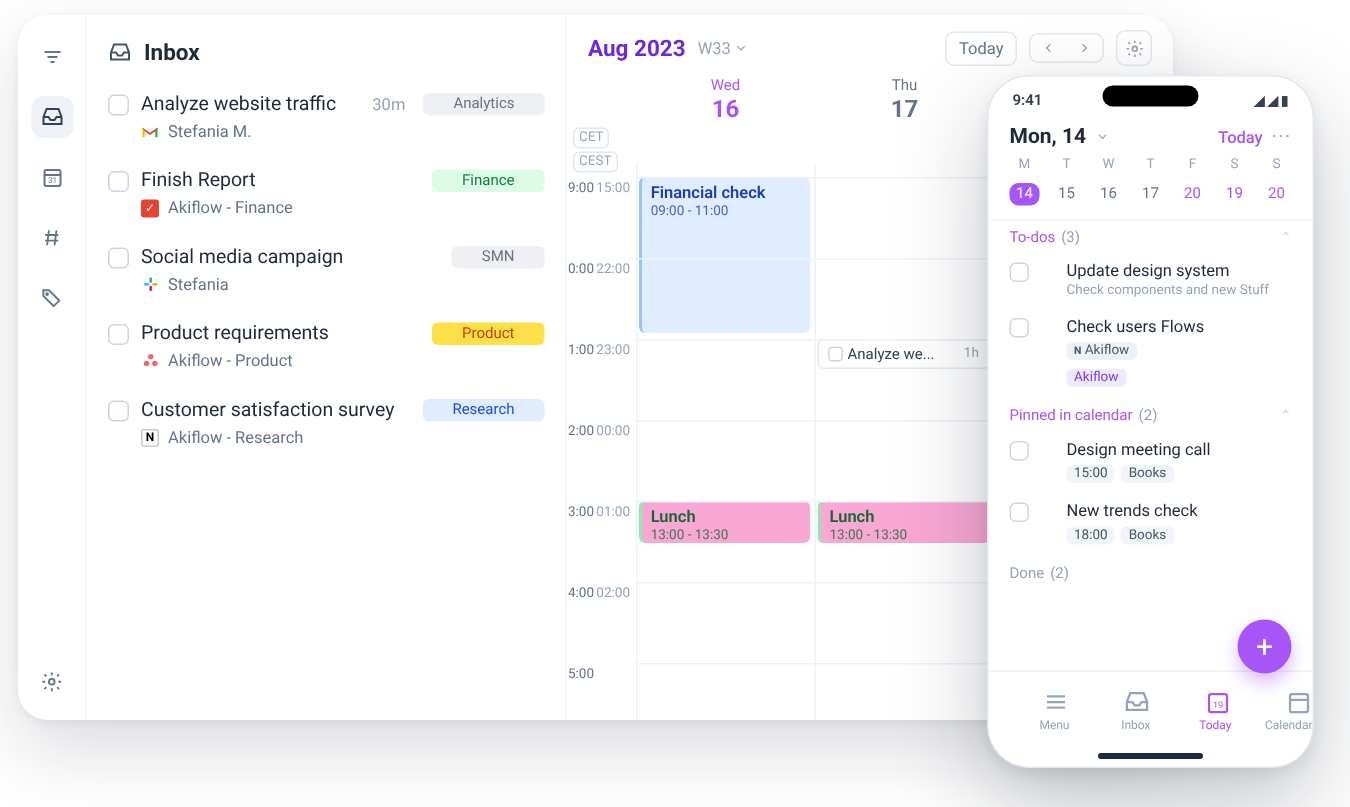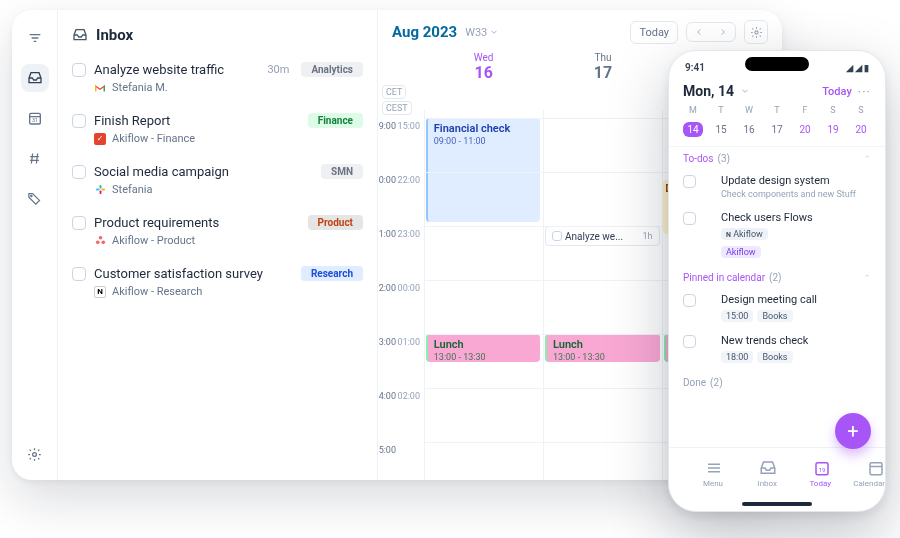--- a/index.html
+++ b/index.html
@@ -49,28 +49,28 @@
     background:#f6f7f9; border-radius:10px;
     display:flex; align-items:center; gap:8px;
     padding:8px 10px; color:#94a3b8; margin-bottom:10px;
     position:relative;
   }
   .addtask .info { position:absolute; right:8px; color:#cbd5e1; }
   .task { padding:8px 4px 10px 4px; border-bottom:1px solid transparent; }
   .task-row1 { display:flex; align-items:center; gap:8px; }
   .chk { width:14px; height:14px; border:1.5px solid #cbd5e1; border-radius:4px; flex:0 0 14px; cursor:pointer;}
   .task-title { flex:1; font-size:13px; color:#1e293b; }
-  .pill { font-size:10px; padding:2px 10px; border-radius:4px; font-weight:700;}
+  .pill { font-size:10px; padding:2px 20px; border-radius:4px; font-weight:400;}
   .dur { font-size:11px; color:#94a3b8; margin-right:4px;text-align:right;}
   .task-row2 { display:flex; align-items:center; gap:6px; padding-left:22px; margin-top:4px; font-size:11px; color:#64748b;}
   .srcicon { width:12px; height:12px; display:inline-flex;align-items:center;justify-content:center; border-radius:2px; font-size:8px; color:#fff;}
   
   .cal { flex:1; display:flex; flex-direction:column; }
   .cal-header { display:flex; align-items:center; padding:10px 14px 8px 14px; gap:8px;}
-  .cal-month { font-weight:700; font-size:15px; color:#0369a1;}
+  .cal-month { font-weight:700; font-size:15px; color:#6d28d9;}
   .cal-week { font-size:11px; color:#94a3b8; display:flex;align-items:center;gap:2px;}
   .cal-header .sp { flex:1; }
   .today-btn { font-size:11px; color:#64748b; padding:4px 8px; border:1px solid #e2e8f0; border-radius:6px; cursor:pointer;}
   .navpair { display:flex; border:1px solid #e2e8f0; border-radius:6px; overflow:hidden;}
   .navpair span { padding:4px 7px; color:#94a3b8; cursor:pointer; font-size:10px;}
   .gearbtn { width:24px;height:24px;border:1px solid #e2e8f0;border-radius:6px;display:flex;align-items:center;justify-content:center;color:#94a3b8;cursor:pointer;}
   .cal-days { display:flex; padding-left:46px; }
   .cal-day { flex:1; text-align:center; }
   .cal-day .dn { font-size:10px; color:#64748b; }
   .cal-day .dd { font-size:16px; font-weight:700; color:#64748b; }
@@ -91,21 +91,21 @@
   .ev-blue { background:#e0ecff; color:#1e40af; border-left:2px solid #93c5fd;}
   .ev-green { background:#f9a8d4; color:#166534; border-left:2px solid #86efac;}
   .ev-yellow { background:#fef3c7; color:#92400e; }
   .ev-white { background:#fff; border:1px solid #e2e8f0; color:#334155; display:flex; align-items:center; gap:3px;}
   .ev-white .chk2 { width:10px;height:10px;border:1.3px solid #cbd5e1;border-radius:3px;}
   .ev-white .dur2 { font-size:9px; color:#94a3b8; margin-left:auto;}
 
   
   .phone {
     position:absolute;
-    right: 14px; top: 50px;
+    right: 24px; top: 50px;
     width: 218px; height: 462px;
     background:#fff;
     border-radius:28px;
     box-shadow: 0 24px 60px rgba(15,23,42,.25), 0 4px 10px rgba(15,23,42,.08);
     border:1px solid #e2e8f0;
     overflow:hidden;
     display:flex;flex-direction:column;
   }
   .statusbar { height:24px; display:flex; align-items:flex-end; padding:0 16px 2px; font-size:10px; font-weight:600; position:relative;}
   .notch { position:absolute; top:6px; left:50%; transform:translateX(-50%); width:64px; height:14px; background:#000; border-radius:8px;}
@@ -249,21 +249,21 @@
               </svg>
             </span>
       <span>Stefania</span>
     </div>
         </div>
         <div class="task">
     <div class="task-row1">
       <span class="chk"></span>
       <span class="task-title">Product requirements</span>
 
-      <span class="pill" style="background:#e5e5e5;color:#c2410c">Product</span>
+      <span class="pill" style="background:#fde047;color:#c2410c">Product</span>
     </div>
     <div class="task-row2">
       <span class="srcicon">
               <svg width="11" height="11" viewBox="0 0 12 12">
                 <circle cx="6" cy="3" r="2" fill="#f06a6a"></circle>
                 <circle cx="3" cy="8" r="2" fill="#f06a6a"></circle>
                 <circle cx="9" cy="8" r="2" fill="#f06a6a"></circle>
               </svg>
             </span>
       <span>Akiflow - Product</span>

